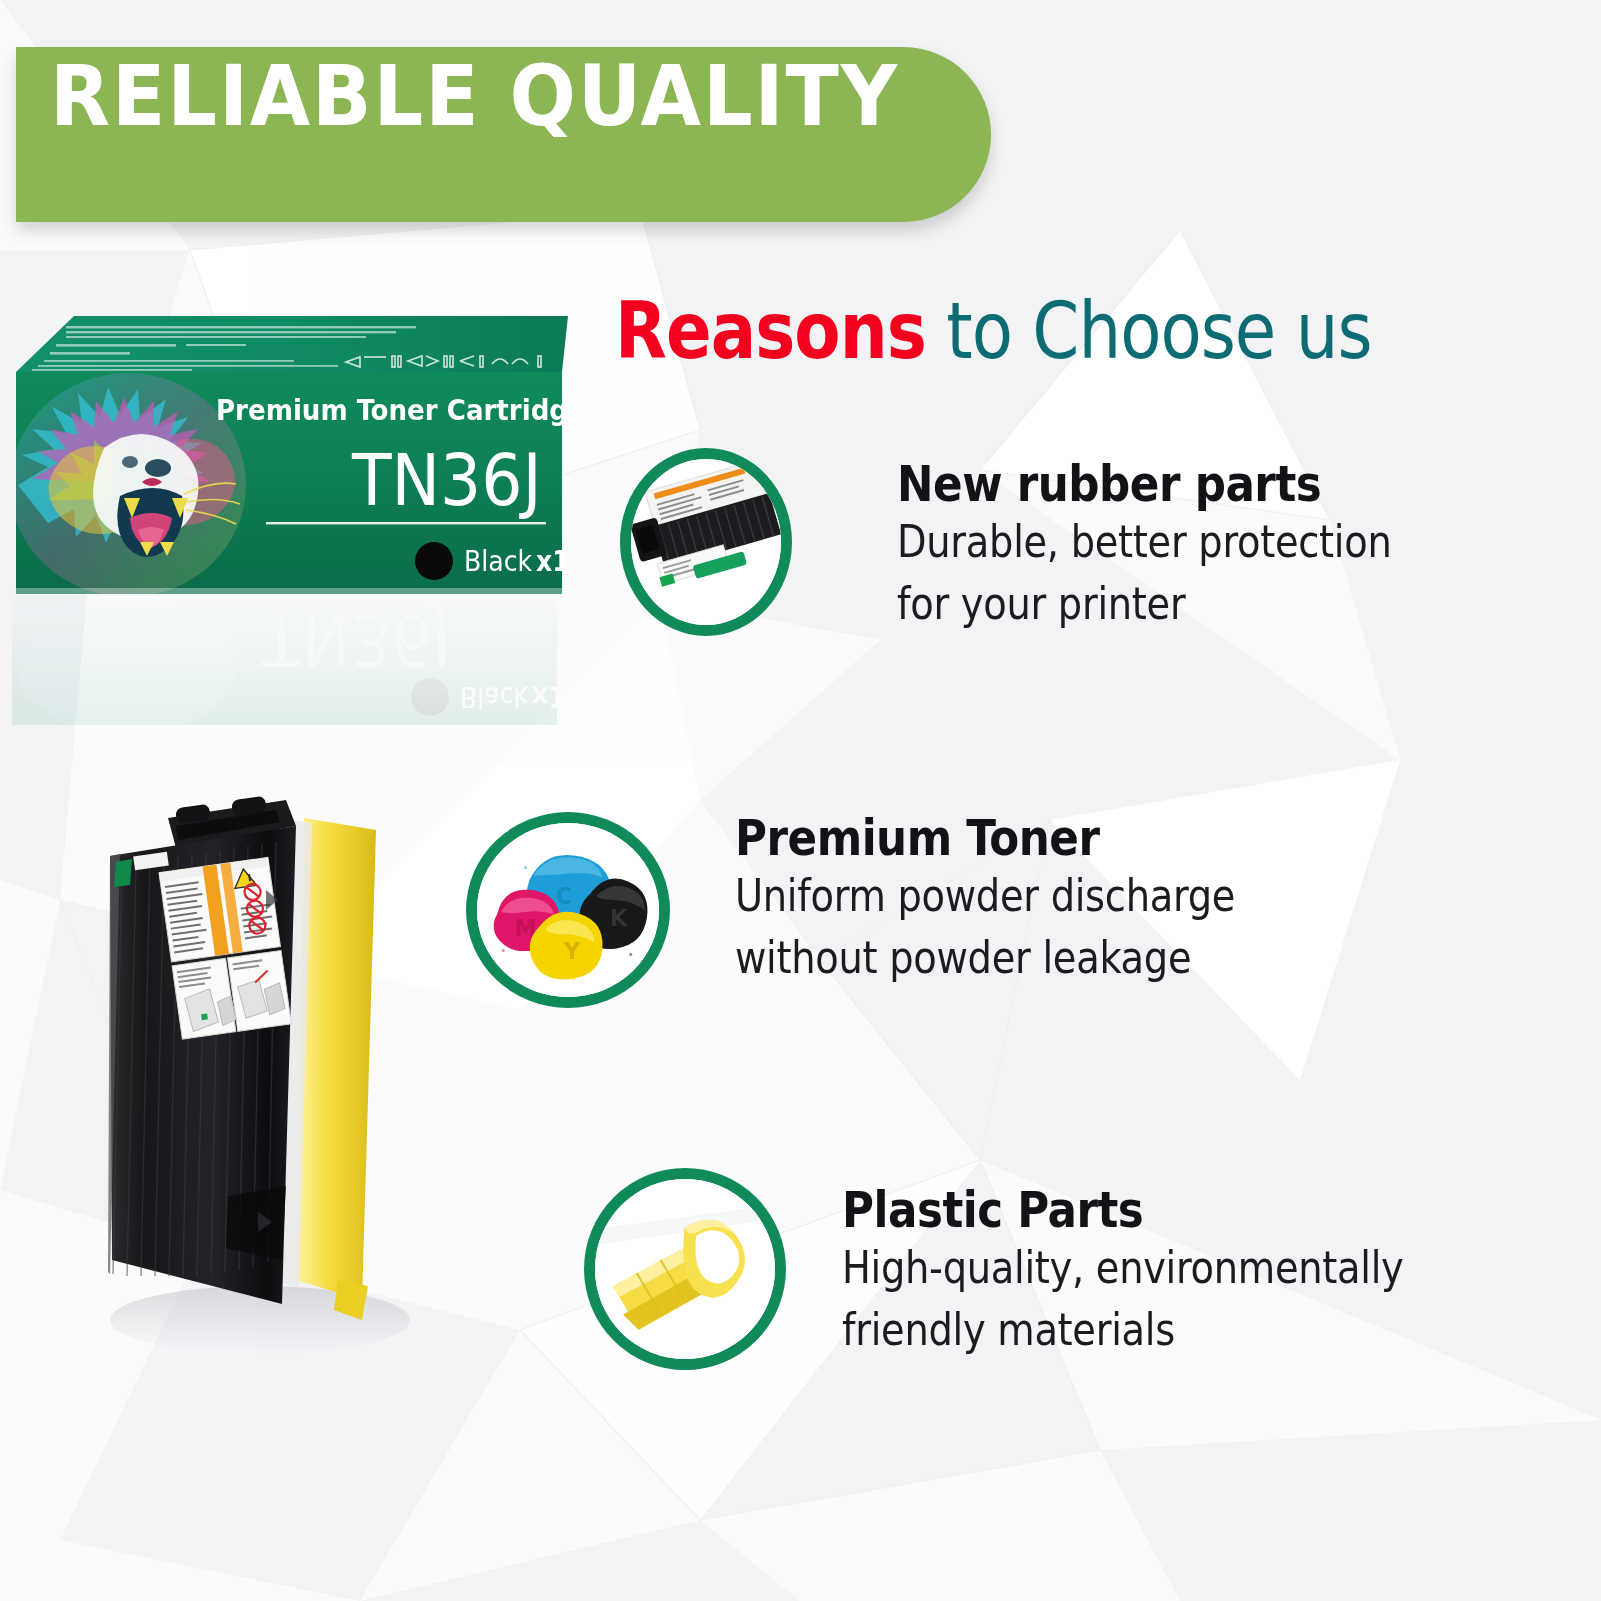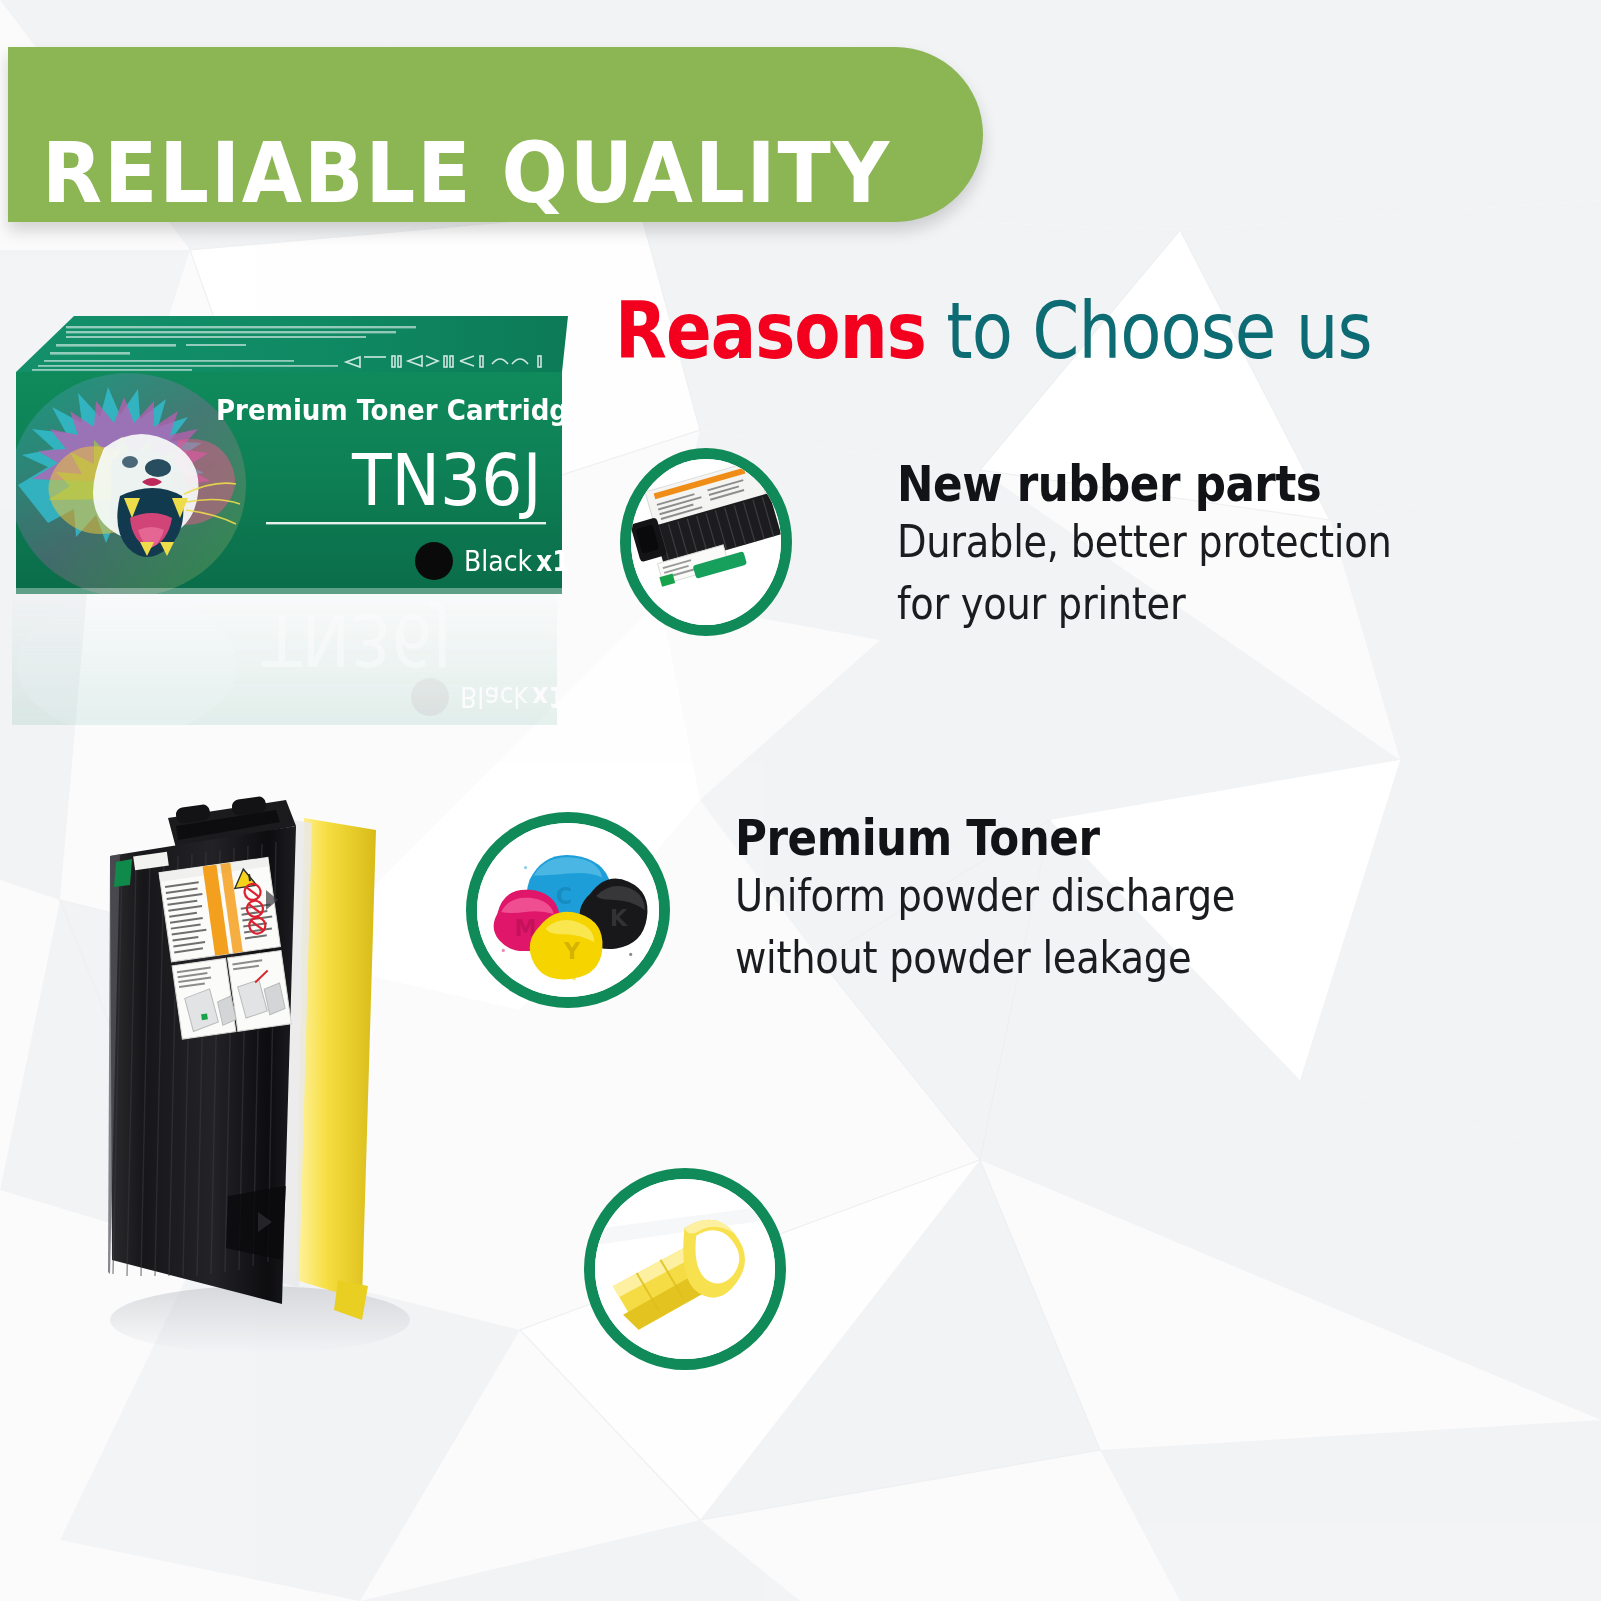--- a/index.html
+++ b/index.html
@@ -6,26 +6,26 @@
   body{
     width:1601px;height:1601px;overflow:hidden;
     background:#fbfbfc;
     font-family:"Liberation Sans",sans-serif;
     position:relative;
   }
   
   #bg{position:absolute;inset:0;z-index:0;}
   
   .banner{
-    position:absolute;left:8px;top:47px;width:975px;height:175px;
+    position:absolute;left:16px;top:47px;width:975px;height:175px;
     background:#8cb554;
     border-top-right-radius:90px;border-bottom-right-radius:90px;
     box-shadow:0 9px 16px rgba(0,0,0,.16);
     z-index:5;
-    display:flex;align-items:flex-end;
+    display:flex;align-items:flex-start;
   }
   .banner-text{
     color:#ffffff;
     font-family:"DejaVu Sans",sans-serif;
     font-weight:bold;
     font-size:84px;
     letter-spacing:2px;
     margin-left:34px;
     transform:scaleX(.93);
     transform-origin:left center;
@@ -468,13 +468,18 @@
           <path d="M44 84 l14 42"></path>
             <path d="M70 76 l14 42"></path>
         </g>
 
         <path d="M100 50 q34 -12 48 16 q14 28 -8 48 q-22 20 -40 2 q-16 -16 0 -66 Z" fill="#f8e14e"></path>
         <path d="M110 60 q24 -8 34 12 q10 20 -6 34 q-16 12 -28 -2 q-10 -14 0 -44 Z" fill="#ffffff"></path>
         <path d="M100 50 q34 -12 48 16 q-16 -16 -34 -10 q-12 4 -14 -6 Z" fill="#fdf0a0"></path>
       </g>
     </svg>
   </div>
+  <div class="ftext">
+    <div class="ftitle">Plastic Parts</div>
+    <div class="fdesc">High-quality, environmentally</div>
+    <div class="fdesc">friendly materials</div>
+  </div>
 </div>
 
 </body></html>

